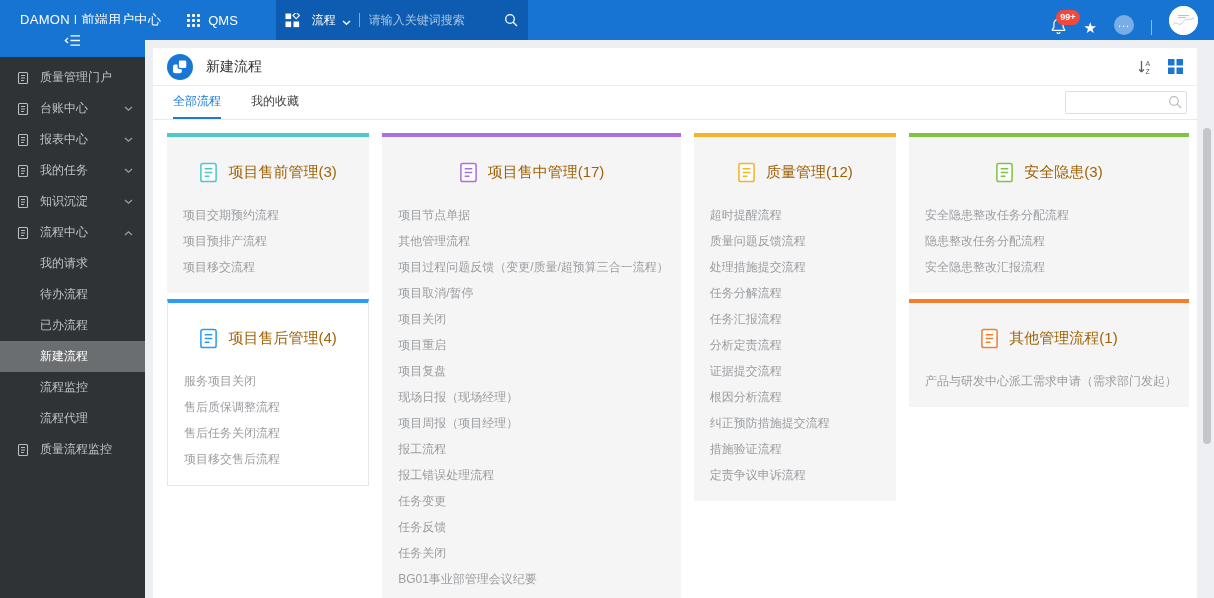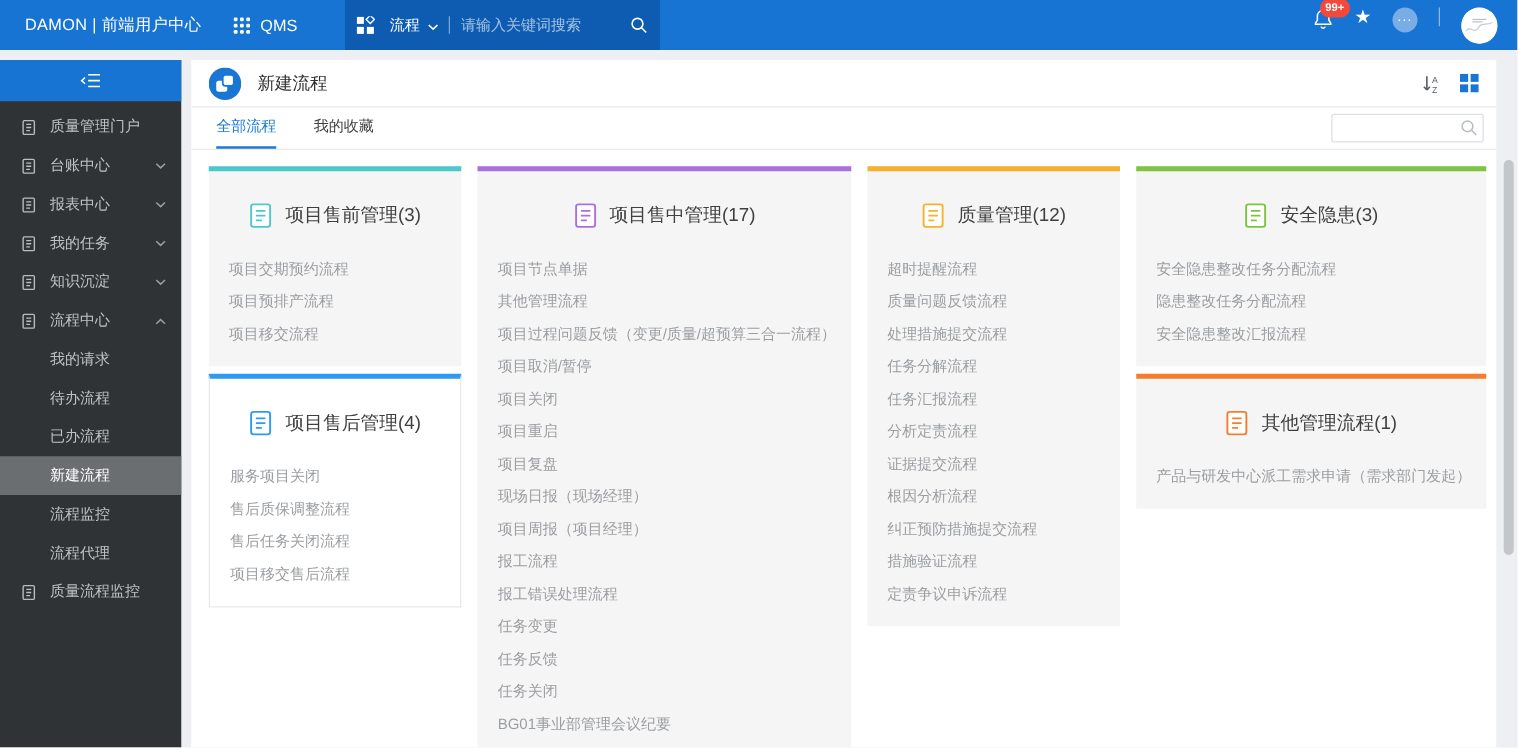--- a/index.html
+++ b/index.html
@@ -15,33 +15,33 @@
   .dots9 i { width:3px; height:3px; background:#fff; border-radius:1px; }
   .appname { font-size:13px; font-weight:500; }
   .searchzone { margin-left:38px; height:40px; width:252px; background:#0d5cb1;
                 display:flex; align-items:center; color:#fff; }
   .catic { width:34px; display:flex; justify-content:center; cursor:pointer; }
   .cattext { font-size:12px; margin-left:2px; cursor:pointer; }
   .catchev { margin:2px 8px 0 6px; }
   .zdiv { width:1px; height:14px; background:rgba(255,255,255,.45); }
   .phtext { flex:1; margin-left:9px; font-size:12px; color:rgba(255,255,255,.62); white-space:nowrap; overflow:hidden; }
   .zmag { margin-right:10px; display:flex; cursor:pointer; }
-  .tb-right { margin-left:auto; margin-right:16px; display:flex; align-items:flex-start; gap:17px; }
+  .tb-right { margin-left:auto; margin-right:16px; display:flex; align-items:flex-end; gap:17px; }
   .bellwrap { position:relative; display:flex; cursor:pointer; }
   .badge { position:absolute; top:-7px; right:-13px; background:#f4483b; color:#fff; font-size:9px;
            line-height:15px; padding:0 4px; border-radius:8px; font-weight:bold; }
   .star { font-size:15px; color:#fff; cursor:pointer; line-height:1; }
   .morecirc { width:20px; height:20px; border-radius:50%; background:rgba(255,255,255,.42);
               display:flex; align-items:center; justify-content:center; cursor:pointer; }
   .morecirc span { color:#fff; font-size:11px; letter-spacing:1px; line-height:0; margin-top:-4px; }
   .tbdiv { width:1px; height:15px; background:rgba(255,255,255,.5); }
   .avatar { width:29px; height:29px; border-radius:50%; overflow:hidden; background:#fff; cursor:pointer; display:flex; }
 
   
-  .sidebar { position:absolute; left:0; top:48px; width:145px; bottom:0; background:#2f3335; }
+  .sidebar { position:absolute; left:0; top:24px; width:145px; bottom:0; background:#2f3335; }
   .sidehead { height:33px; background:#1874d2; display:flex; align-items:center; justify-content:center; cursor:pointer; }
   .nav { padding-top:5px; }
   .srow { height:31px; display:flex; align-items:center; padding:0 10px 0 16px; cursor:pointer;
           color:#bfc2c4; font-size:12px; }
   .srow.active { background:#6b6e71; color:#fff; }
   .sicon { width:24px; display:flex; align-items:center; }
   .slabel { flex:1; white-space:nowrap; overflow:hidden; }
   .schev { display:flex; margin-right:2px; }
   .schev.up svg { transform:rotate(180deg); }
 
@@ -64,21 +64,21 @@
   .tsearch .mag { position:absolute; right:5px; top:4px; }
 
   
   .cards { flex:1; overflow:hidden; padding:13px 8px 0 14px; display:grid;
            grid-template-columns:repeat(4,1fr); grid-column-gap:13px; align-items:start; }
   .bcol { display:flex; flex-direction:column; gap:6px; }
   .card { background:#f5f5f6; border-top:4px solid #ccc; }
   .card.white { background:#fff; border:1px solid #e6e9ec; border-top:4px solid #ccc; }
   .chead { display:flex; align-items:center; justify-content:center; gap:10px; padding:25px 6px 9px; }
   .cicon { display:flex; }
-  .ctitle { font-size:15px; color:#404040; white-space:nowrap; }
+  .ctitle { font-size:15px; color:#a16207; white-space:nowrap; }
   .citems { padding:10px 12px 13px 16px; }
   .citem { height:26px; line-height:26px; font-size:12px; color:#9b9ea1; cursor:pointer;
            white-space:nowrap; overflow:hidden; text-overflow:ellipsis; }
 
   
   .scrollthumb { position:absolute; right:3px; top:128px; width:8px; height:316px;
                  background:#c3c7cb; border-radius:4px; }
 </style>
 </head>
 <body>

